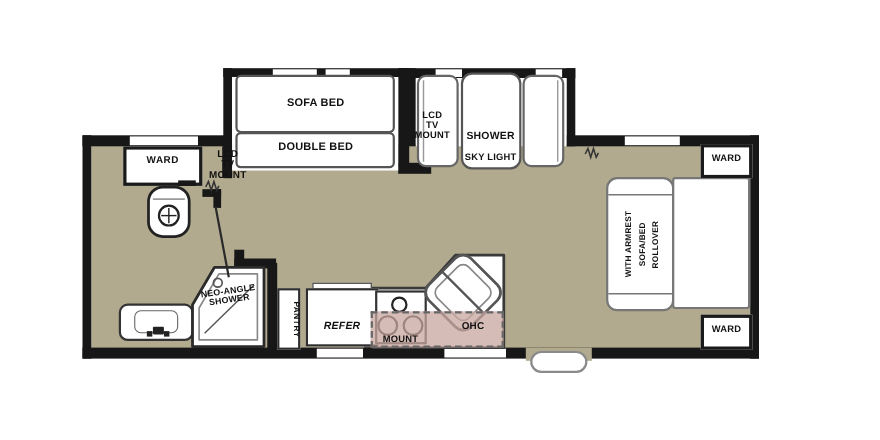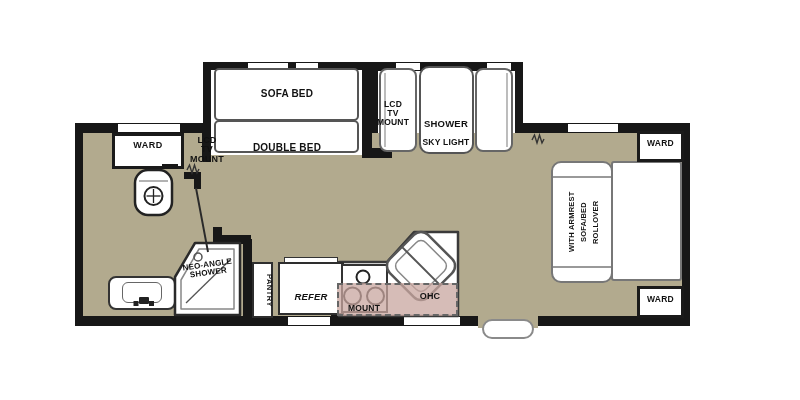--- a/index.html
+++ b/index.html
@@ -155,21 +155,21 @@
       <line x1="385" y1="73" x2="385" y2="147"></line>
       <line x1="507" y1="73" x2="507" y2="147"></line>
     </g>
   </svg>
 
   <div style="position:absolute;left:337px;top:283px;width:121px;height:33px;background:var(--ohc);border:2px dashed #666;box-sizing:border-box;"></div>
 
   <div style="position:absolute;left:482px;top:319px;width:52px;height:20px;background:#fff;border:2.5px solid #8a8a8a;border-radius:10px;box-sizing:border-box;"></div>
 
   <div class="lbl" style="left:227px;top:89px;width:120px;font-size:10px;">SOFA BED</div>
-  <div class="lbl" style="left:227px;top:129px;width:120px;font-size:10px;margin-top:14px;">DOUBLE BED</div>
+  <div class="lbl" style="left:227px;top:129px;width:120px;font-size:10px;">DOUBLE BED</div>
 
   <div class="lbl" style="left:112px;top:141px;width:72px;font-size:9px;letter-spacing:.5px;">WARD</div>
 
   <div class="lbl" style="left:183px;top:136px;width:48px;font-size:9px;">
     <span style="display:block;">LCD</span>
     <span style="display:block;">TV</span>
     <span style="display:block;">MOUNT</span>
   </div>
 
   <div class="lbl" style="left:371px;top:100px;width:44px;font-size:8.5px;">

